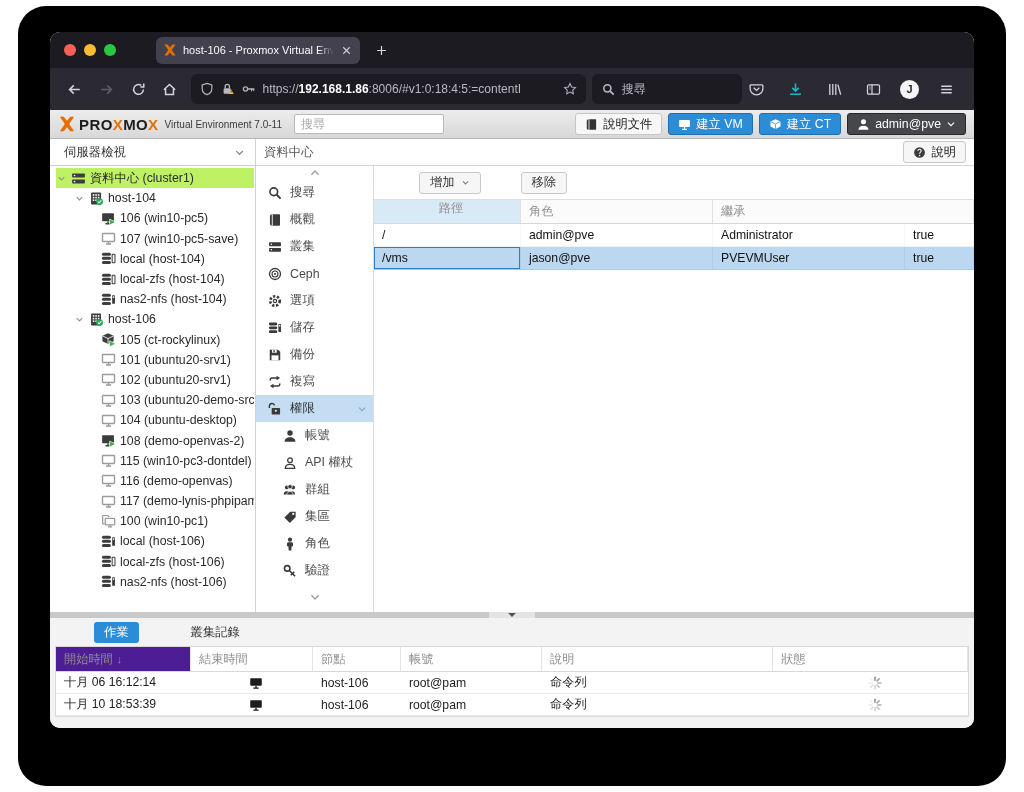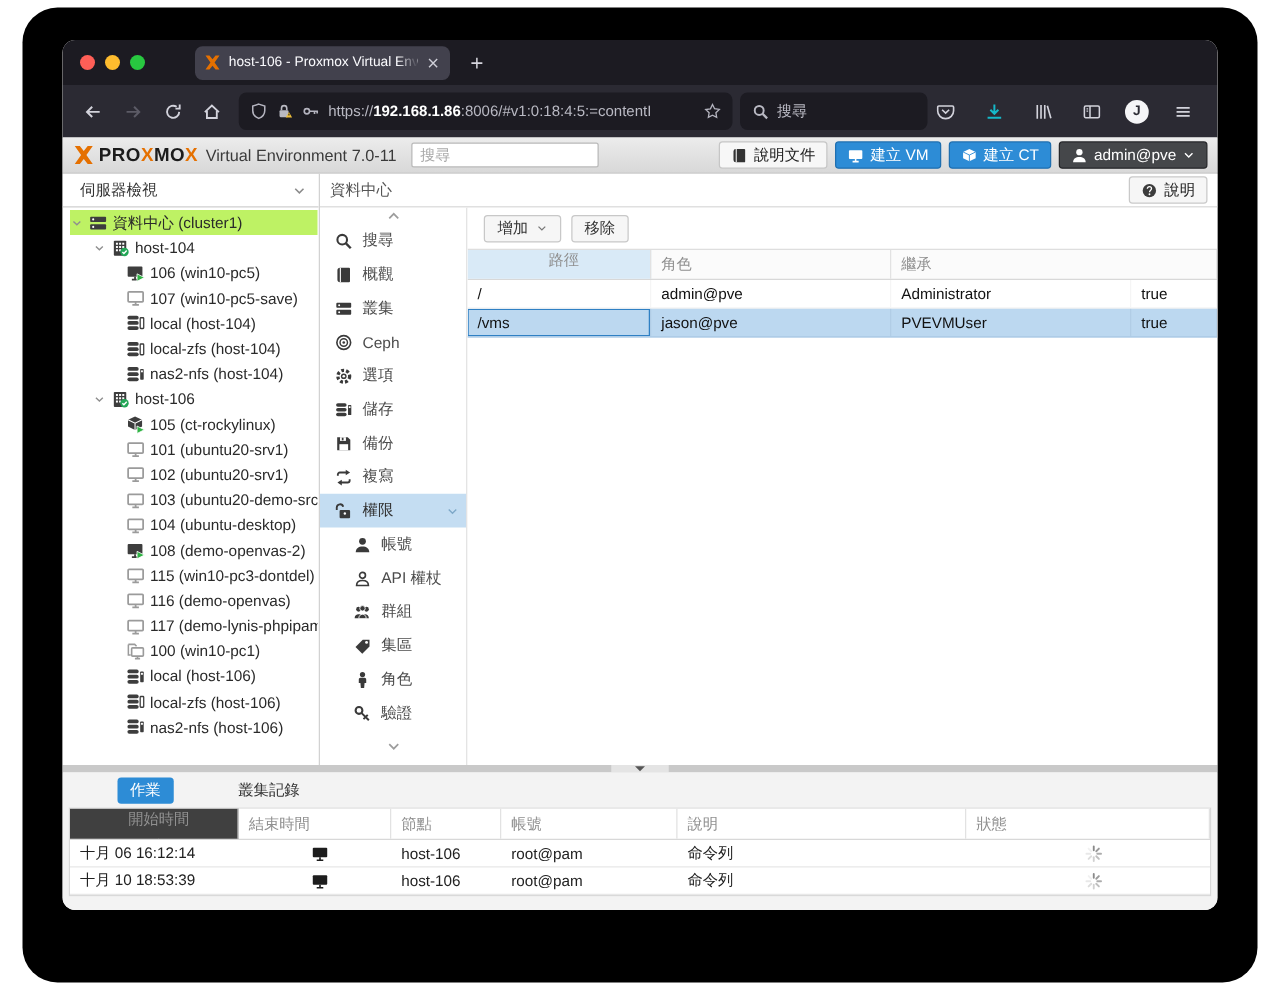--- a/index.html
+++ b/index.html
@@ -43,21 +43,21 @@
   .acct{width:19px;height:19px;border-radius:50%;background:#f5f5f7;color:#2b2a33;font-size:11px;font-weight:bold;
       display:flex;align-items:center;justify-content:center;}
 
   
   .pvehead{height:29px;background:linear-gradient(#ececec,#d8d8d8);border-bottom:1px solid #b6b6b6;
       display:flex;align-items:center;padding:0 8px;gap:6px;}
   .logo{display:flex;align-items:center;gap:3px;}
   .logo svg{width:18px;height:18px;}
   .brand{font-size:15px;font-weight:800;letter-spacing:.4px;color:#1c1c1c;}
   .brand .ox{color:#e57000;}
-  .pvesub{font-size:13px;color:#3a3a3a;}
+  .pvesub{font-size:10px;color:#3a3a3a;}
   .pvesearch{width:150px;height:20px;background:#fff;border:1px solid #b9b9b9;border-radius:2px;
       font-size:12px;color:#444;padding:0 6px;margin-left:6px;font-family:"Liberation Sans",sans-serif;}
   .pvesearch::placeholder{color:#a9a9a9;}
   .pveright{margin-left:auto;display:flex;align-items:center;gap:6px;}
   .btn{height:22px;display:flex;align-items:center;gap:5px;padding:0 9px;border-radius:3px;font-size:12.3px;}
   .btn svg{width:13px;height:13px;}
   .btn-light{background:#f7f7f7;border:1px solid #c6c6c6;color:#222;}
   .btn-blue{background:#2d8cd6;border:1px solid #1f6fb0;color:#fff;}
   .btn-dark{background:#45474a;border:1px solid #26272a;color:#fff;}
   .btn .chev{width:10px;height:10px;}
@@ -90,21 +90,21 @@
   .scrollhint svg{width:12px;height:12px;}
   .mitem{height:27px;display:flex;align-items:center;gap:8px;padding-left:12px;font-size:12.4px;color:#4c4c4c;flex:0 0 auto;}
   .mitem .mi{width:14px;height:14px;color:#3a3a3a;flex:0 0 auto;}
   .mitem.child{padding-left:27px;}
   .mitem.sel{background:#c4ddf2;color:#333;}
   .mitem.sel .xchev{margin-left:auto;margin-right:6px;width:10px;height:10px;color:#7fa9c9;}
 
   .content{flex:1;display:flex;flex-direction:column;background:#fff;overflow:hidden;}
   .ctoolbar{height:33px;display:flex;align-items:center;gap:8px;padding:0 13px;}
   .tbtn{height:22px;display:flex;align-items:center;gap:6px;padding:0 10px;background:#f6f6f6;
-      border:1px solid #c8c8c8;border-radius:3px;font-size:12.3px;color:#333;}
+      border:1px solid #c8c8c8;border-radius:3px;font-size:12.3px;color:#333;margin-left:32px;}
   .tbtn .chev{width:9px;height:9px;color:#777;}
   .phead{height:25px;display:flex;border-top:1px solid #dedede;border-bottom:1px solid #d8d8d8;background:#fbfbfb;}
   .pc{padding-left:8px;display:flex;align-items:center;font-size:12.2px;overflow:hidden;white-space:nowrap;}
   .phead .pc{color:#8f8f8f;border-right:1px solid #e2e2e2;gap:4px;}
   .phead .sorted{background:#d9eaf7;flex-direction:column;}
   .pc1{width:147px;} .pc2{width:192px;} .pc3{width:192px;} .pc4{flex:1;}
   .prow{height:23px;display:flex;border-bottom:1px solid #efefef;color:#111;}
   .prow .pc{border-right:1px solid #f5f5f5;}
   .prow.rsel{background:#bcd8f0;border-bottom:1px solid #a9c8e4;}
   .prow.rsel .pc{border-right:1px solid rgba(160,190,215,.4);}
@@ -119,21 +119,21 @@
 
   
   .bottompanel{position:absolute;top:586px;left:0;right:0;height:110px;background:#f3f3f3;display:flex;flex-direction:column;}
   .btabs{height:28px;display:flex;align-items:center;gap:4px;padding-left:6px;}
   .btab{height:21px;display:flex;align-items:center;padding:0 10px;border-radius:3px;font-size:12.3px;color:#333;margin-left:38px;}
   .btab.active{background:#2d8cd6;color:#fff;}
   .ttable{margin:0 5px;background:#fff;border:1px solid #d9d9d9;}
   .thead{height:25px;display:flex;background:#fff;border-bottom:1px solid #d8d8d8;}
   .tc{padding-left:8px;display:flex;align-items:center;font-size:12.2px;overflow:hidden;white-space:nowrap;}
   .thead .tc{color:#909090;border-right:1px solid #e2e2e2;gap:4px;}
-  .thead .sorted{background:#404040;flex-direction:column;}
+  .thead .sorted{background:#4c1d95;}
   .tc1{width:135px;} .tc2{width:122px;justify-content:center;} .tc3{width:88px;} .tc4{width:141px;}
   .tc5{width:231px;} .tc6{flex:1;justify-content:center;}
   .trow2{height:22px;display:flex;border-bottom:1px solid #e8e8e8;color:#222;}
   .trow2 .tc2 svg{width:14px;height:14px;color:#1d1d1d;}
   .trow2 .tc6 svg{width:14px;height:14px;}
   .arr{font-size:11px;}
   svg{display:block;}
 </style>
 </head>
 <body>

